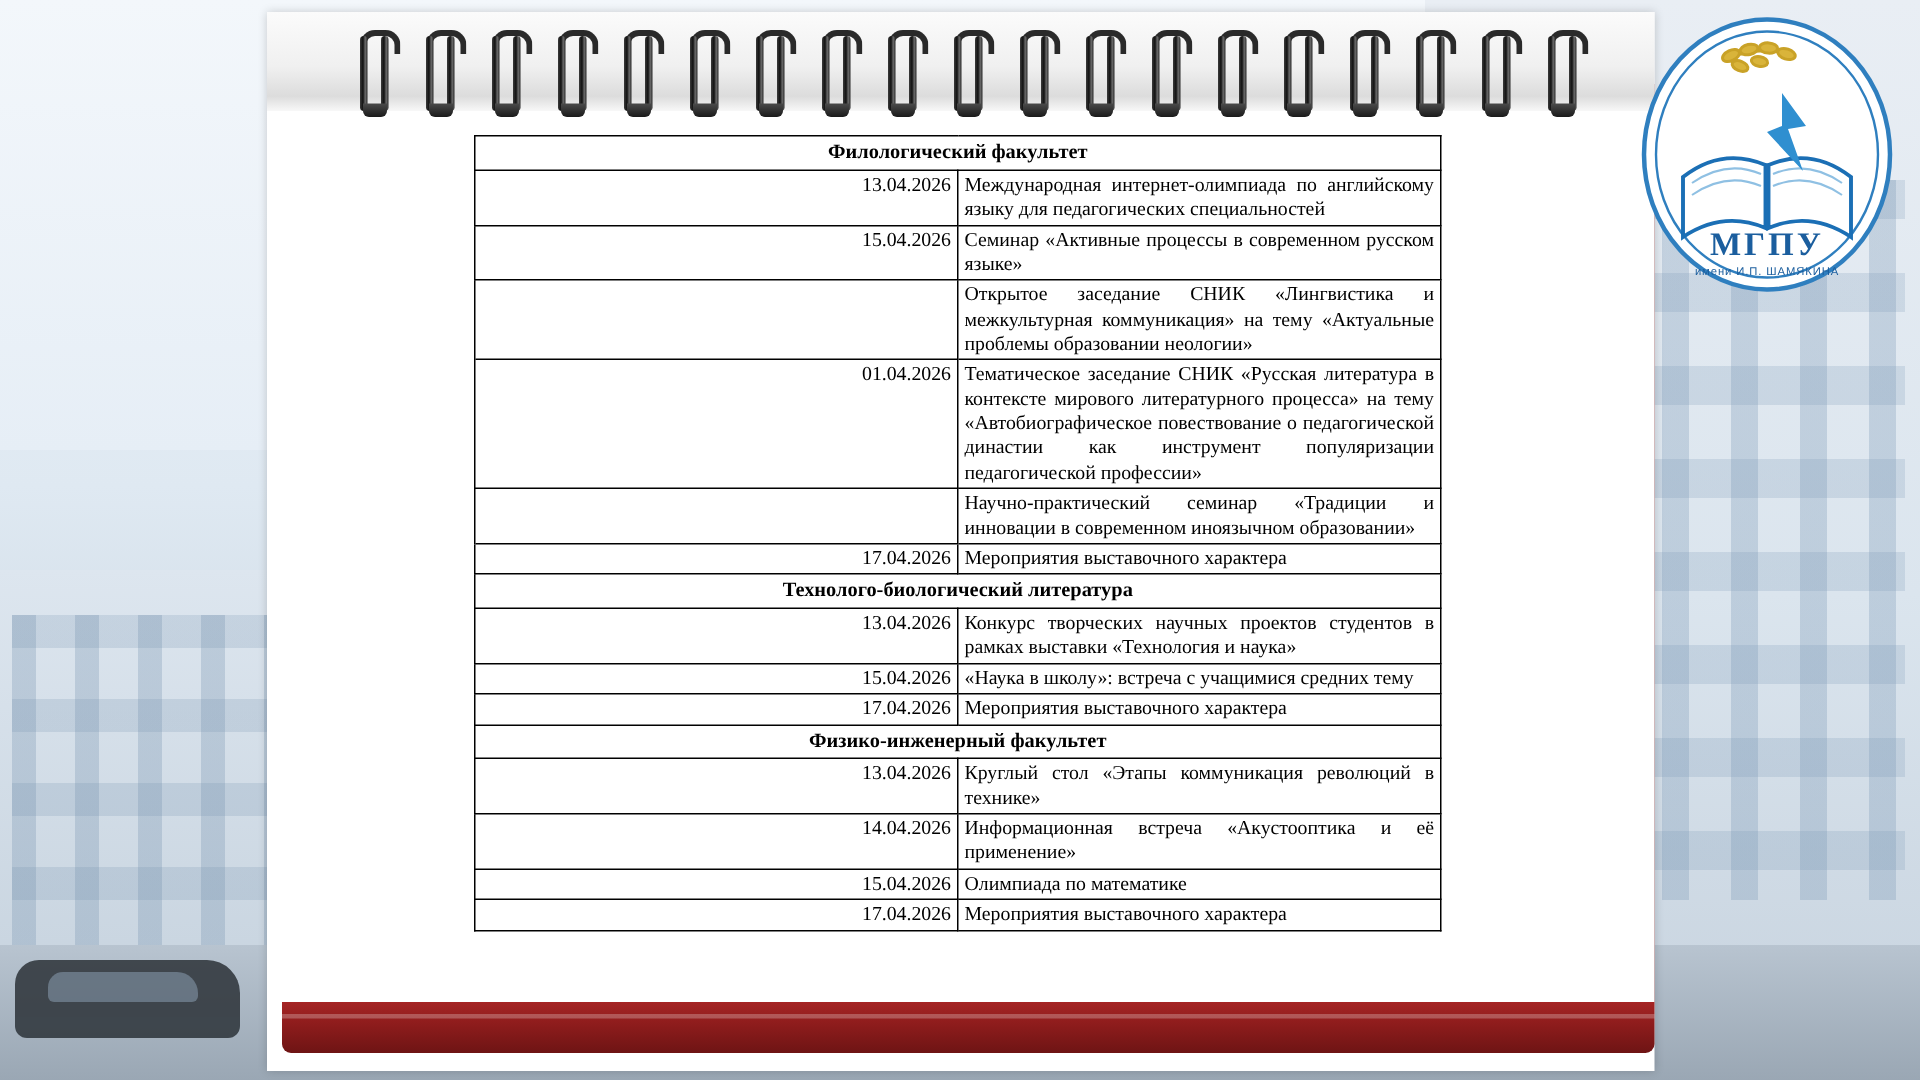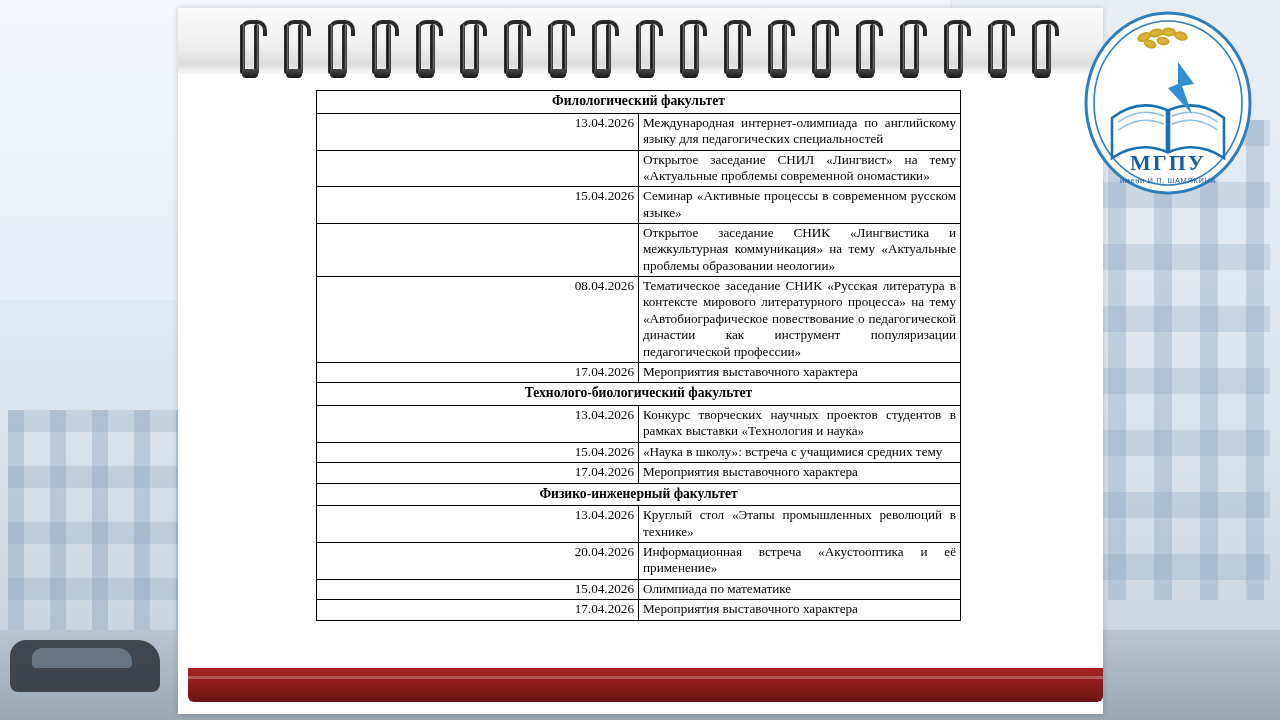--- a/index.html
+++ b/index.html
@@ -193,21 +193,21 @@
   tr.section td {
     text-align: center;
     font-weight: bold;
     font-size: 13.6px;
     padding: 2px 4px 3px 4px;
   }
 
   
   .logo {
     position: absolute;
-    right: 26px;
+    right: 16px;
     top: 10px;
     width: 172px;
     height: 186px;
   }
   .logo svg { display: block; }
 </style>
 </head>
 <body>
 
 <div id="stage">
@@ -349,63 +349,63 @@
     <table class="sched" id="sched">
       <tbody id="sched-body">
           <tr class="section">
             <td colspan="2">Филологический факультет</td>
           </tr>
           <tr>
             <td class="date">13.04.2026</td>
             <td class="event">Международная интернет-олимпиада по английскому языку для педагогических специальностей</td>
           </tr>
           <tr>
-            <td class="date blank"></td>
-            <td class="event">Открытое заседание СНИЛ «Лингвист» на тему «Актуальные проблемы современной ономастики»</td>
-          </tr>
-          <tr>
             <td class="date">15.04.2026</td>
             <td class="event">Семинар «Активные процессы в современном русском языке»</td>
           </tr>
           <tr>
             <td class="date blank"></td>
             <td class="event">Открытое заседание СНИК «Лингвистика и межкультурная коммуникация» на тему «Актуальные проблемы образовании неологии»</td>
           </tr>
           <tr>
-            <td class="date">08.04.2026</td>
+            <td class="date">01.04.2026</td>
             <td class="event">Тематическое заседание СНИК «Русская литература в контексте мирового литературного процесса» на тему «Автобиографическое повествование о педагогической династии как инструмент популяризации педагогической профессии»</td>
+          </tr>
+          <tr>
+            <td class="date blank"></td>
+            <td class="event">Научно-практический семинар «Традиции и инновации в современном иноязычном образовании»</td>
           </tr>
           <tr>
             <td class="date">17.04.2026</td>
             <td class="event">Мероприятия выставочного характера</td>
           </tr>
           <tr class="section">
-            <td colspan="2">Технолого-биологический факультет</td>
+            <td colspan="2">Технолого-биологический литература</td>
           </tr>
           <tr>
             <td class="date">13.04.2026</td>
             <td class="event">Конкурс творческих научных проектов студентов в рамках выставки «Технология и наука»</td>
           </tr>
           <tr>
             <td class="date">15.04.2026</td>
             <td class="event">«Наука в школу»: встреча с учащимися средних тему</td>
           </tr>
           <tr>
             <td class="date">17.04.2026</td>
             <td class="event">Мероприятия выставочного характера</td>
           </tr>
           <tr class="section">
             <td colspan="2">Физико-инженерный факультет</td>
           </tr>
           <tr>
             <td class="date">13.04.2026</td>
-            <td class="event">Круглый стол «Этапы промышленных революций в технике»</td>
-          </tr>
-          <tr>
-            <td class="date">20.04.2026</td>
+            <td class="event">Круглый стол «Этапы коммуникация революций в технике»</td>
+          </tr>
+          <tr>
+            <td class="date">14.04.2026</td>
             <td class="event">Информационная встреча «Акустооптика и её применение»</td>
           </tr>
           <tr>
             <td class="date">15.04.2026</td>
             <td class="event">Олимпиада по математике</td>
           </tr>
           <tr>
             <td class="date">17.04.2026</td>
             <td class="event">Мероприятия выставочного характера</td>
           </tr>

